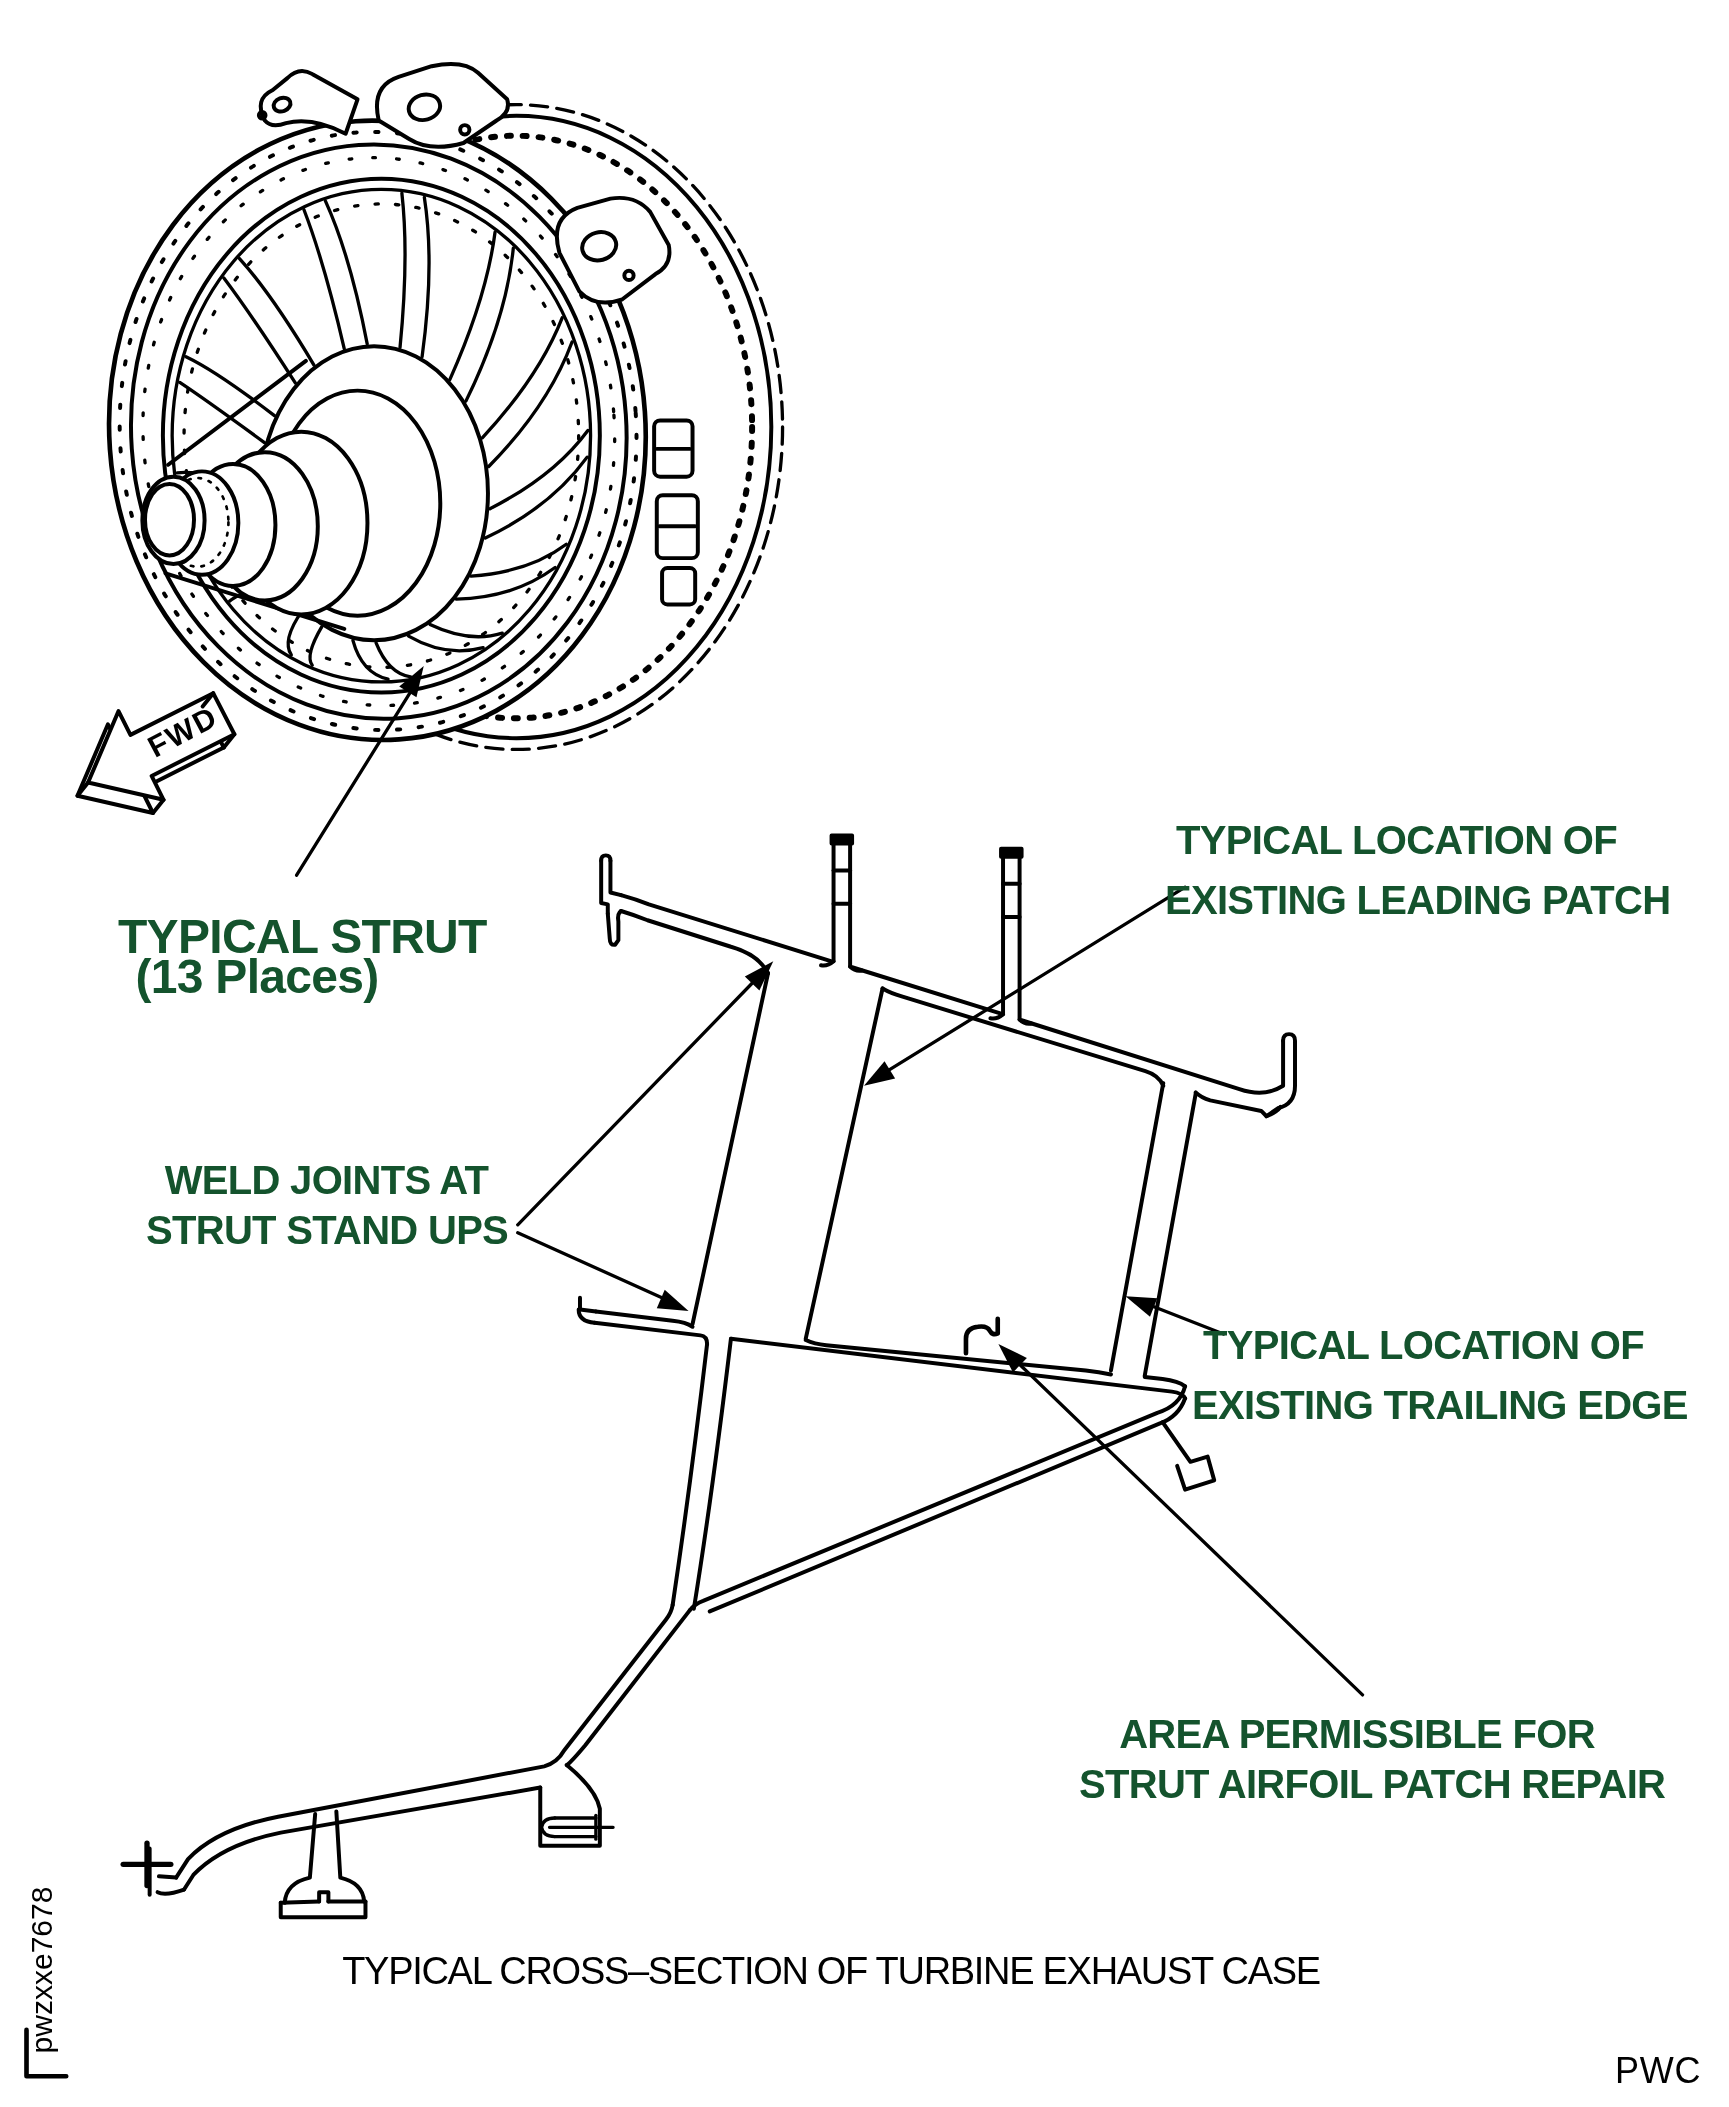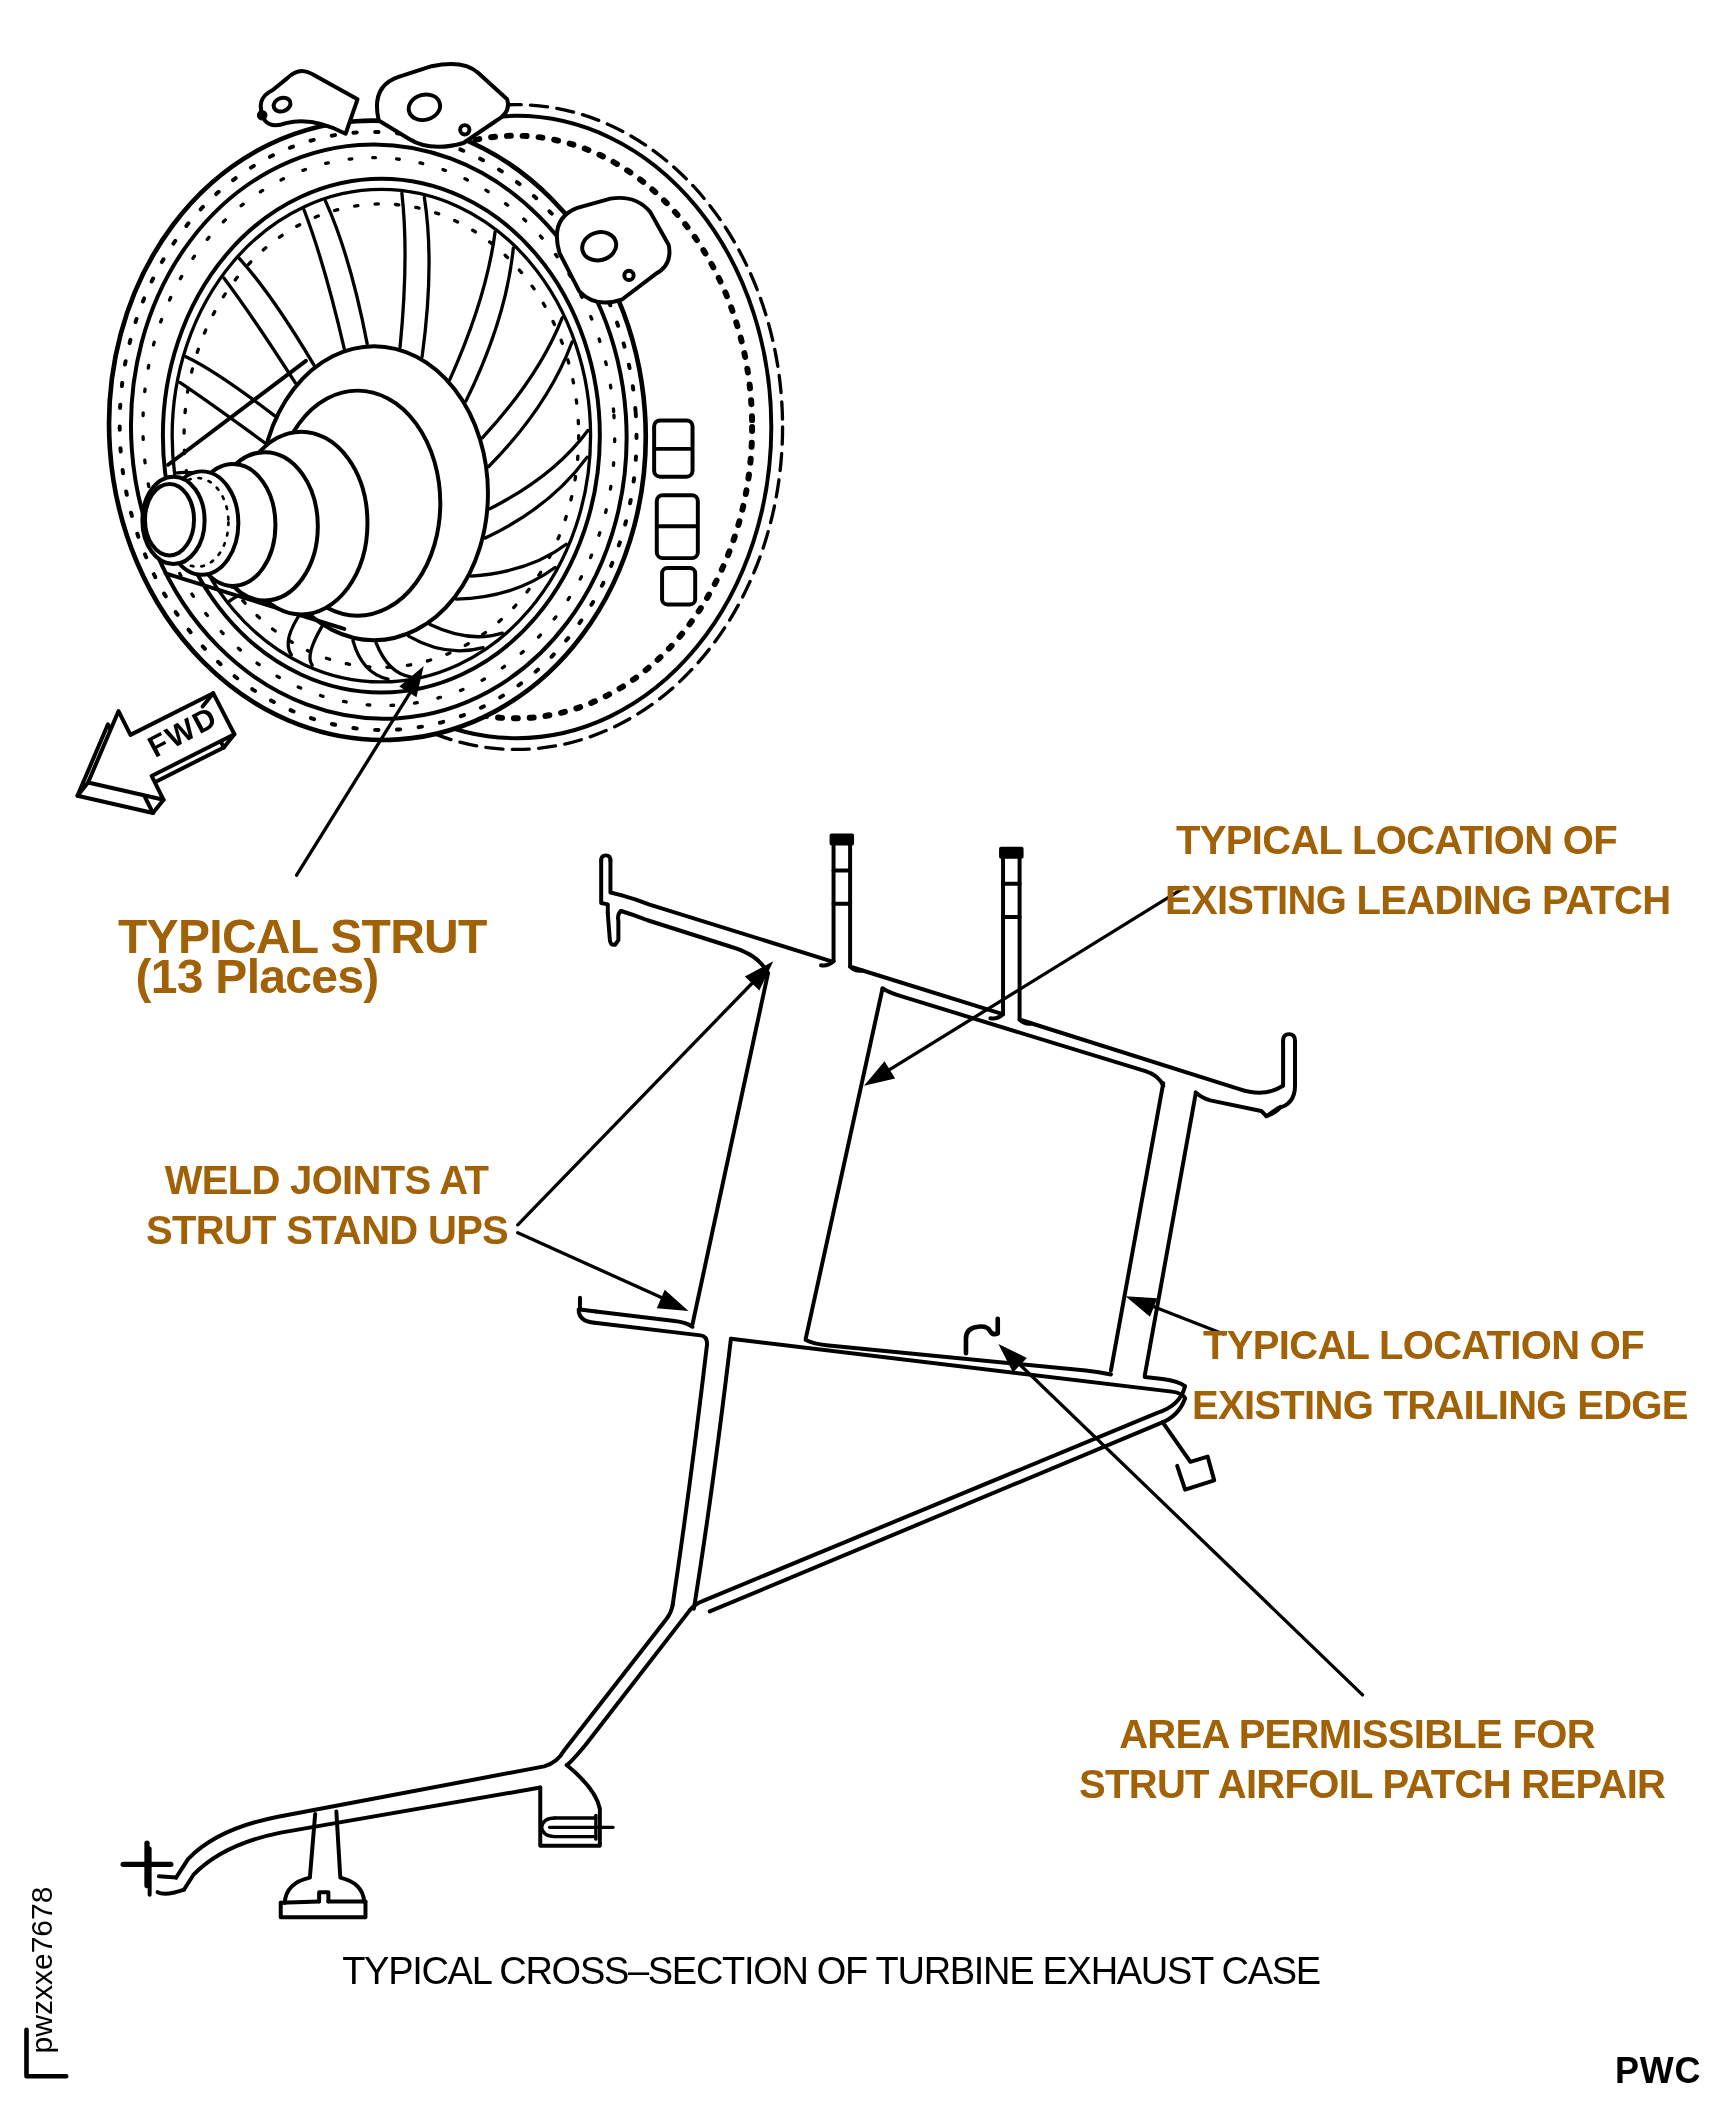--- a/index.html
+++ b/index.html
@@ -1,28 +1,28 @@
 <!DOCTYPE html>
 <html style="font-size:10.6px"><head>
 <meta charset="utf-8">
 <style>
   html,body{margin:0;padding:0;background:#ffffff;}
   body{width:1730px;height:2108px;position:relative;font-family:"Liberation Sans",sans-serif;}
   #canvas{position:absolute;left:0;top:0;width:1730px;height:2108px;}
   svg{position:absolute;left:0;top:0;}
-  .lbl{position:absolute;color:#a16207;font-weight:700;text-align:center;white-space:nowrap;}
+  .lbl{position:absolute;color:#14532d;font-weight:700;text-align:center;white-space:nowrap;}
   .lbl .ln{display:block;}
   .big{font-size:40px;line-height:60px;letter-spacing:-0.7px;}
   .mid{font-size:40px;line-height:50px;letter-spacing:-0.7px;}
   .strut-lbl{font-size:48px;line-height:40px;letter-spacing:-0.7px;margin-top:32px;}
   #caption{position:absolute;left:278px;top:1950px;width:1106px;text-align:center;
            font-size:38px;font-weight:400;letter-spacing:-1.3px;color:#000;}
   #fig-code{position:absolute;left:-81px;top:1951px;width:245px;height:38px;line-height:38px;
             text-align:center;font-size:30px;color:#000;transform:rotate(-90deg);}
-  #pwc{position:absolute;left:1615px;top:2050px;font-size:36px;font-weight:700;color:#000;letter-spacing:0.7px;}
+  #pwc{position:absolute;left:1615px;top:2050px;font-size:36px;font-weight:400;color:#000;letter-spacing:0.7px;}
   #fwd-text{position:absolute;left:130px;top:712px;width:106px;height:40px;line-height:40px;
             text-align:center;font-size:30px;font-weight:700;color:#000;
             transform:rotate(-28deg);letter-spacing:2px;}
 </style>
 </head>
 <body>
 
 <div id="canvas">
 
 <svg width="1730" height="2108" viewBox="0 0 2613 3184">

